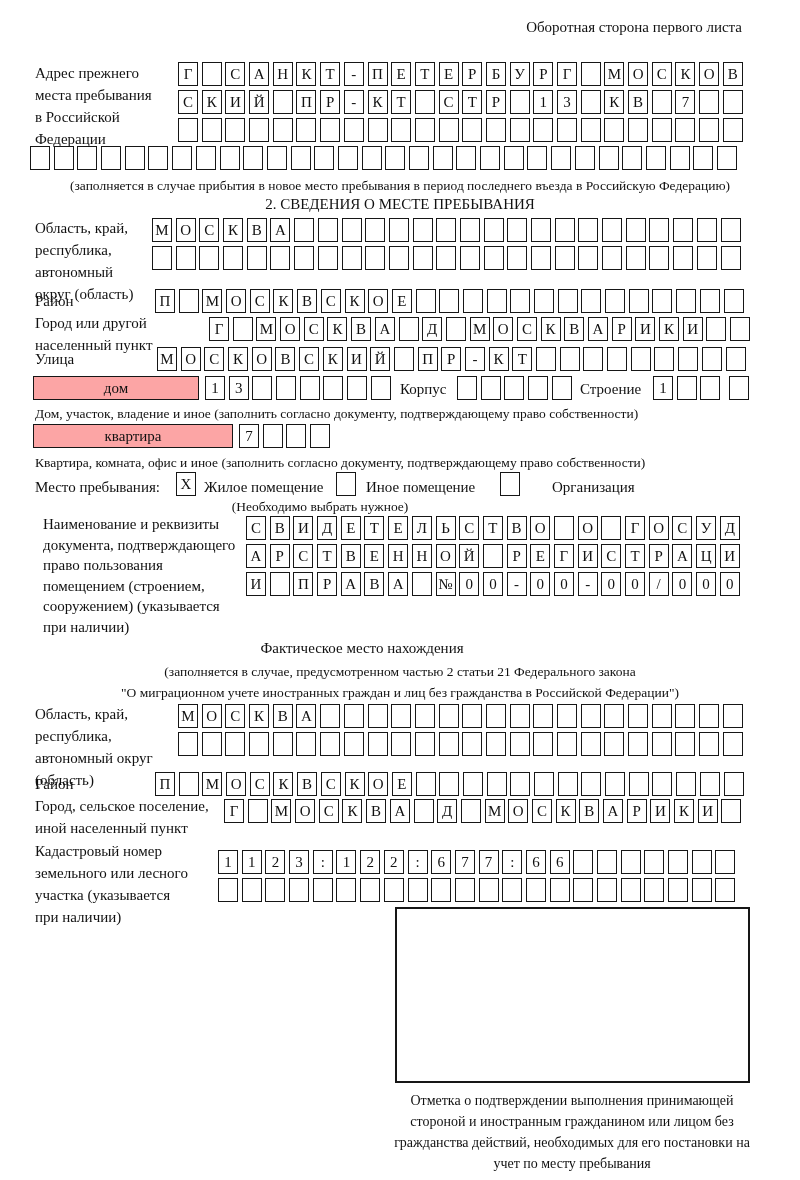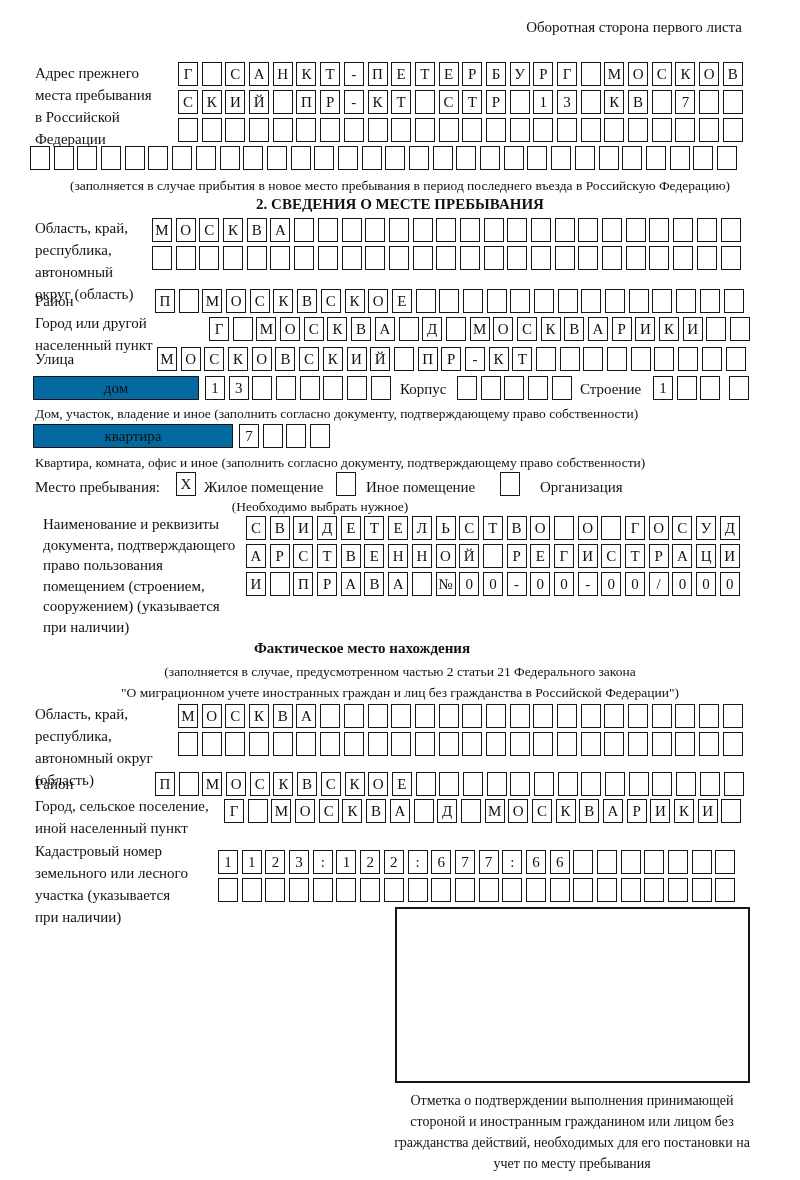--- a/index.html
+++ b/index.html
@@ -3,31 +3,31 @@
 <meta charset="utf-8">
 <style>
   html,body{margin:0;padding:0;background:#ffffff;}
   #page{
     position:relative;width:800px;height:1180px;background:#ffffff;
     font-family:"Liberation Serif","DejaVu Serif",serif;color:#111;overflow:hidden;
   }
   .abs{position:absolute;}
   .label{font-size:15px;line-height:22px;white-space:pre-line;}
   .small{font-size:13.5px;line-height:21px;}
-  .bold{font-weight:bold;}
+  .bold{font-weight:normal;}
   .center{text-align:center;}
   .grid{display:flex;gap:3.7px;}
   .cell{
     width:20px;height:24px;box-sizing:border-box;border:1.6px solid #161616;
     display:flex;align-items:center;justify-content:center;
     font-size:15px;line-height:1;background:#fff;flex:0 0 auto;
   }
   .wbox{
     box-sizing:border-box;border:1.6px solid #161616;height:24px;
-    display:flex;align-items:center;justify-content:center;font-size:15px;background:#0369a1;
+    display:flex;align-items:center;justify-content:center;font-size:15px;background:#fca5a5;
   }
   .stampbox{box-sizing:border-box;border:2px solid #161616;background:#fff;}
 </style>
 </head>
 <body>
 
 <div id="page">
 
   <div class="abs label" style="top:16px;right:58px;">Оборотная сторона первого листа</div>
 
@@ -332,21 +332,21 @@
       <span class="cell"></span>
     </div>
   <div class="abs small" style="left:35px;top:452px;">Квартира, комната, офис и иное (заполнить согласно документу, подтверждающему право собственности)</div>
 
   <div class="abs label" style="left:35px;top:476px;">Место пребывания:</div>
   <span class="abs cell" style="left:176px;top:472px;">X</span>
   <div class="abs label" style="left:204px;top:476px;">Жилое помещение</div>
   <span class="abs cell" style="left:336px;top:472px;"></span>
   <div class="abs label" style="left:366px;top:476px;">Иное помещение</div>
   <span class="abs cell" style="left:500px;top:472px;"></span>
-  <div class="abs label" style="left:540px;top:476px;text-align:center;">Организация</div>
+  <div class="abs label" style="left:552px;top:476px;text-align:center;">Организация</div>
   <div class="abs small center" style="left:170px;top:496px;width:300px;">(Необходимо выбрать нужное)</div>
 
   <div class="abs label" style="left:35px;top:514px;width:215px;line-height:20.5px;margin-left:8px;">Наименование и реквизиты
 документа, подтверждающего
 право пользования
 помещением (строением,
 сооружением) (указывается
 при наличии)</div>
   <div class="abs grid" style="left:246px;top:516px;">
       <span class="cell">С</span>

